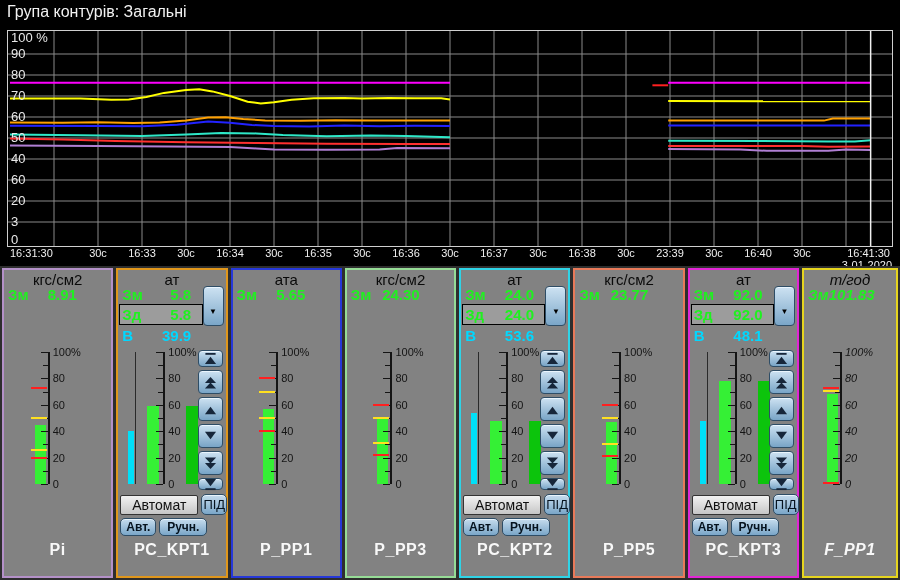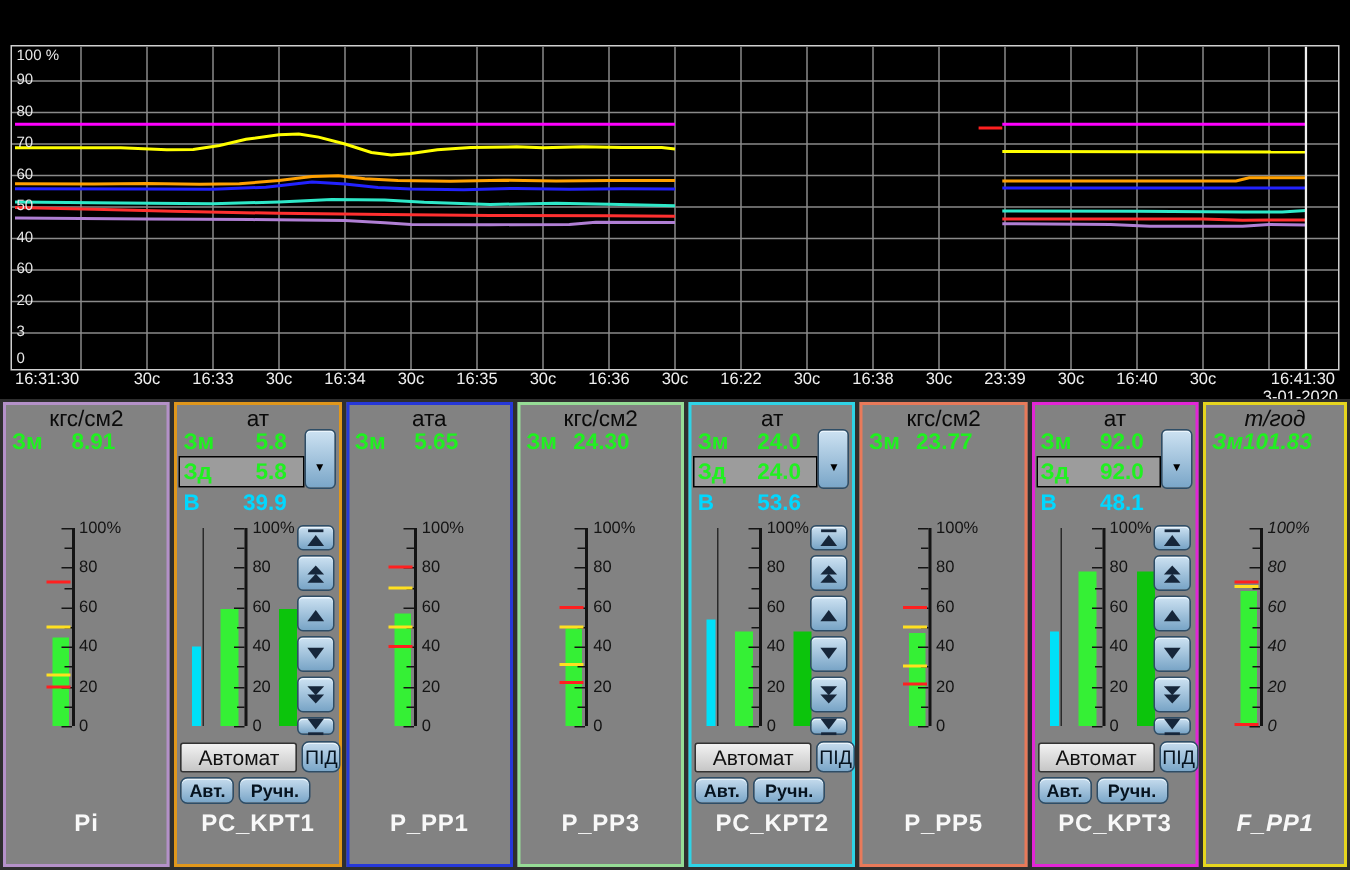--- a/index.html
+++ b/index.html
@@ -4,21 +4,21 @@
 <style>
   html,body{margin:0;padding:0;width:900px;height:580px;background:#000;overflow:hidden;
     font-family:"Liberation Sans",sans-serif;}
   #stage{position:relative;width:900px;height:580px;background:#000;}
   
   #top{position:absolute;left:0;top:0;width:900px;height:266px;background:#000;}
   #title{position:absolute;left:7px;top:3px;color:#f2f2f2;font-size:16px;}
   #plot{position:absolute;left:7px;top:30px;width:884px;height:215px;background:#000;
     border:1px solid #cfcfcf;}
   #plot svg{position:absolute;left:0;top:0;}
-  .ylab{position:absolute;color:#e8e8e8;font-size:10px;line-height:11px;left:3px;}
+  .ylab{position:absolute;color:#e8e8e8;font-size:13px;line-height:11px;left:3px;}
   #xaxis{position:absolute;left:7px;top:247px;width:886px;height:13px;}
   .xlab{position:absolute;top:0;color:#f0f0f0;font-size:11px;white-space:nowrap;}
   #dateline{position:absolute;right:8px;top:259px;color:#f0f0f0;font-size:11px;}
   
   #panels{position:absolute;left:0;top:266px;width:900px;height:314px;background:#2e2e2e;
     display:flex;gap:3px;padding:2px;box-sizing:border-box;}
   .panel{position:relative;flex:1 1 auto;background:#828282;border:2px solid #999;}
   .unit{position:absolute;left:0;right:0;top:1px;text-align:center;color:#0a0a0a;font-size:15px;}
   .vrow{position:absolute;left:4px;right:2px;height:19px;display:flex;font-size:15px;font-weight:bold;}
   .rlab{width:30px;}
@@ -49,20 +49,21 @@
   .btn-blue{background:linear-gradient(#c6dcee,#7aa6c8);border:1px solid #2e4d66;color:#06131f;
     font-weight:bold;box-shadow:inset 0 1px 0 #e8f4fc;border-radius:5px;}
   .pname{position:absolute;left:0;right:0;top:271px;text-align:center;color:#f8f8f8;
     font-size:16px;font-weight:bold;letter-spacing:.5px;}
 </style>
 </head>
 <body>
 
 <div id="stage">
   <div id="top">
+    <div id="title">Група контурів: Загальні</div>
     <div id="plot">
         <div style="position: absolute; inset: 0px;">
           <svg width="884" height="215">
             <line x1="46" y1="0" x2="46" y2="215" stroke="#8a8a8a" stroke-width="1"></line>
             <line x1="90" y1="0" x2="90" y2="215" stroke="#8a8a8a" stroke-width="1"></line>
             <line x1="134" y1="0" x2="134" y2="215" stroke="#8a8a8a" stroke-width="1"></line>
             <line x1="178" y1="0" x2="178" y2="215" stroke="#8a8a8a" stroke-width="1"></line>
             <line x1="222" y1="0" x2="222" y2="215" stroke="#8a8a8a" stroke-width="1"></line>
             <line x1="266" y1="0" x2="266" y2="215" stroke="#8a8a8a" stroke-width="1"></line>
             <line x1="310" y1="0" x2="310" y2="215" stroke="#8a8a8a" stroke-width="1"></line>
@@ -121,21 +122,21 @@
         <div class="xlab" style="left: 3px;">16:31:30</div>
         <div class="xlab" style="left: 91px; transform: translateX(-50%);">30с</div>
         <div class="xlab" style="left: 135px; transform: translateX(-50%);">16:33</div>
         <div class="xlab" style="left: 179px; transform: translateX(-50%);">30с</div>
         <div class="xlab" style="left: 223px; transform: translateX(-50%);">16:34</div>
         <div class="xlab" style="left: 267px; transform: translateX(-50%);">30с</div>
         <div class="xlab" style="left: 311px; transform: translateX(-50%);">16:35</div>
         <div class="xlab" style="left: 355px; transform: translateX(-50%);">30с</div>
         <div class="xlab" style="left: 399px; transform: translateX(-50%);">16:36</div>
         <div class="xlab" style="left: 443px; transform: translateX(-50%);">30с</div>
-        <div class="xlab" style="left: 487px; transform: translateX(-50%);">16:22</div>
+        <div class="xlab" style="left: 487px; transform: translateX(-50%);">16:37</div>
         <div class="xlab" style="left: 531px; transform: translateX(-50%);">30с</div>
         <div class="xlab" style="left: 575px; transform: translateX(-50%);">16:38</div>
         <div class="xlab" style="left: 619px; transform: translateX(-50%);">30с</div>
         <div class="xlab" style="left: 663px; transform: translateX(-50%);">23:39</div>
         <div class="xlab" style="left: 707px; transform: translateX(-50%);">30с</div>
         <div class="xlab" style="left: 751px; transform: translateX(-50%);">16:40</div>
         <div class="xlab" style="left: 795px; transform: translateX(-50%);">30с</div>
         <div class="xlab" style="left: 883px; transform: translateX(-100%);">16:41:30</div>
       </div>
     <div id="dateline">3-01-2020</div>

